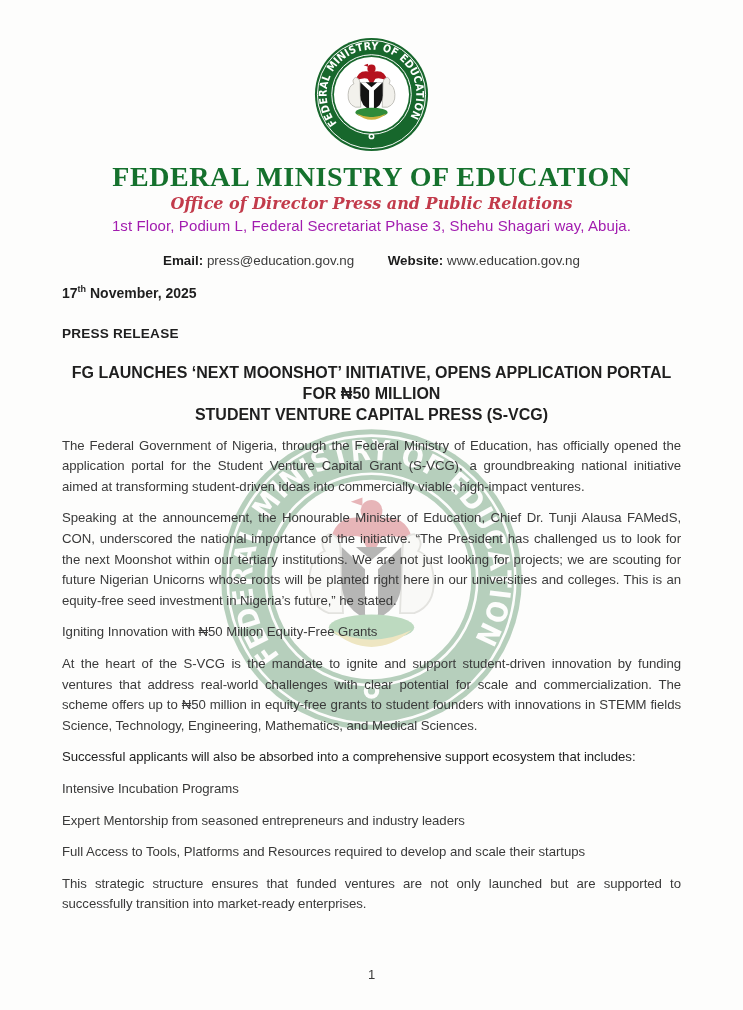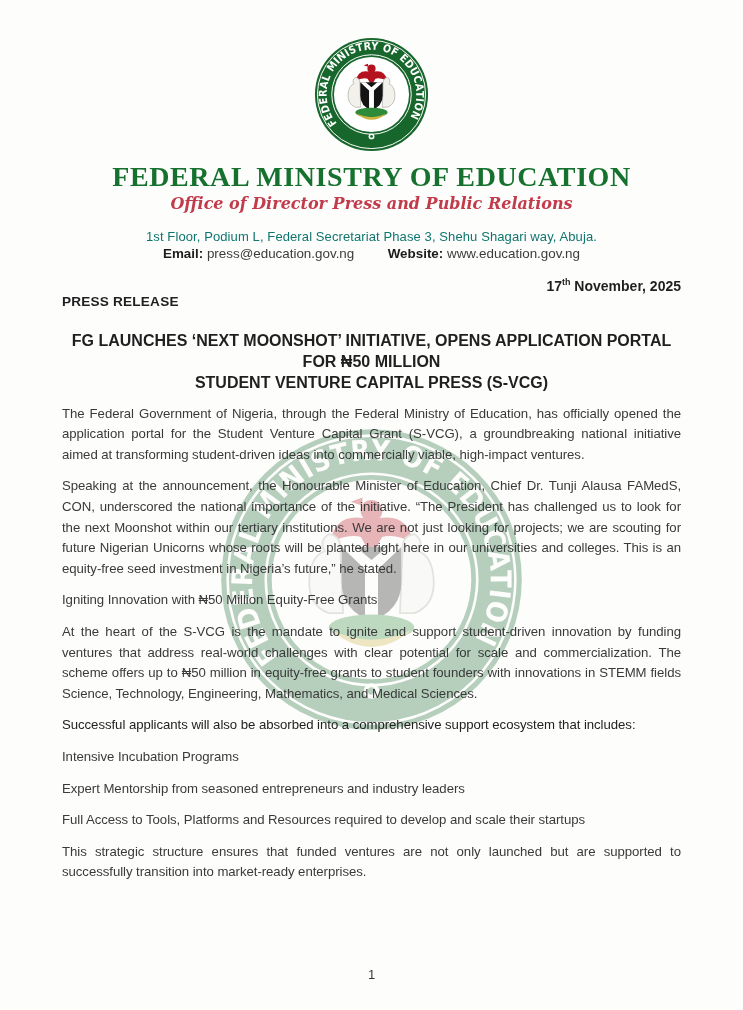--- a/index.html
+++ b/index.html
@@ -32,49 +32,48 @@
   }
   .office-line{
     font-family:"DejaVu Serif",serif;
     font-style:italic;
     font-weight:bold;
     font-size:16px;
     color:var(--red);
     margin-top:1px;
   }
   .address-line{
-    font-size:13px;
-    color:#0f766e;
-    margin-top:16px;
+    font-size:15px;
+    color:#a21caf;
+    margin-top:4px;
     letter-spacing:.1px;
   }
   .contact-line{
     font-size:13.4px;
     color:#3c3c3c;
-    margin-top:2px;
+    margin-top:19px;
   }
   .contact-line .lbl{font-weight:bold;color:#1c1c1c;}
   .contact-gap{display:inline-block;width:26px;}
 
   
   .dateline{
     padding:0 62px;
-    text-align:right;
     font-weight:bold;
     font-size:14px;
     color:var(--ink);
     margin-top:16px;
-    margin-left:12px;
   }
   .dateline sup{font-size:9px;vertical-align:super;}
   .kicker{
     padding:0 62px;
     font-weight:bold;
     font-size:13.6px;
     color:var(--ink);
+    margin-top:25px;
     letter-spacing:.2px;
   }
   .headline{
     margin:21px auto 0 auto;
     max-width:630px;
     text-align:center;
     font-weight:bold;
     font-size:16px;
     line-height:21px;
     color:var(--ink);

